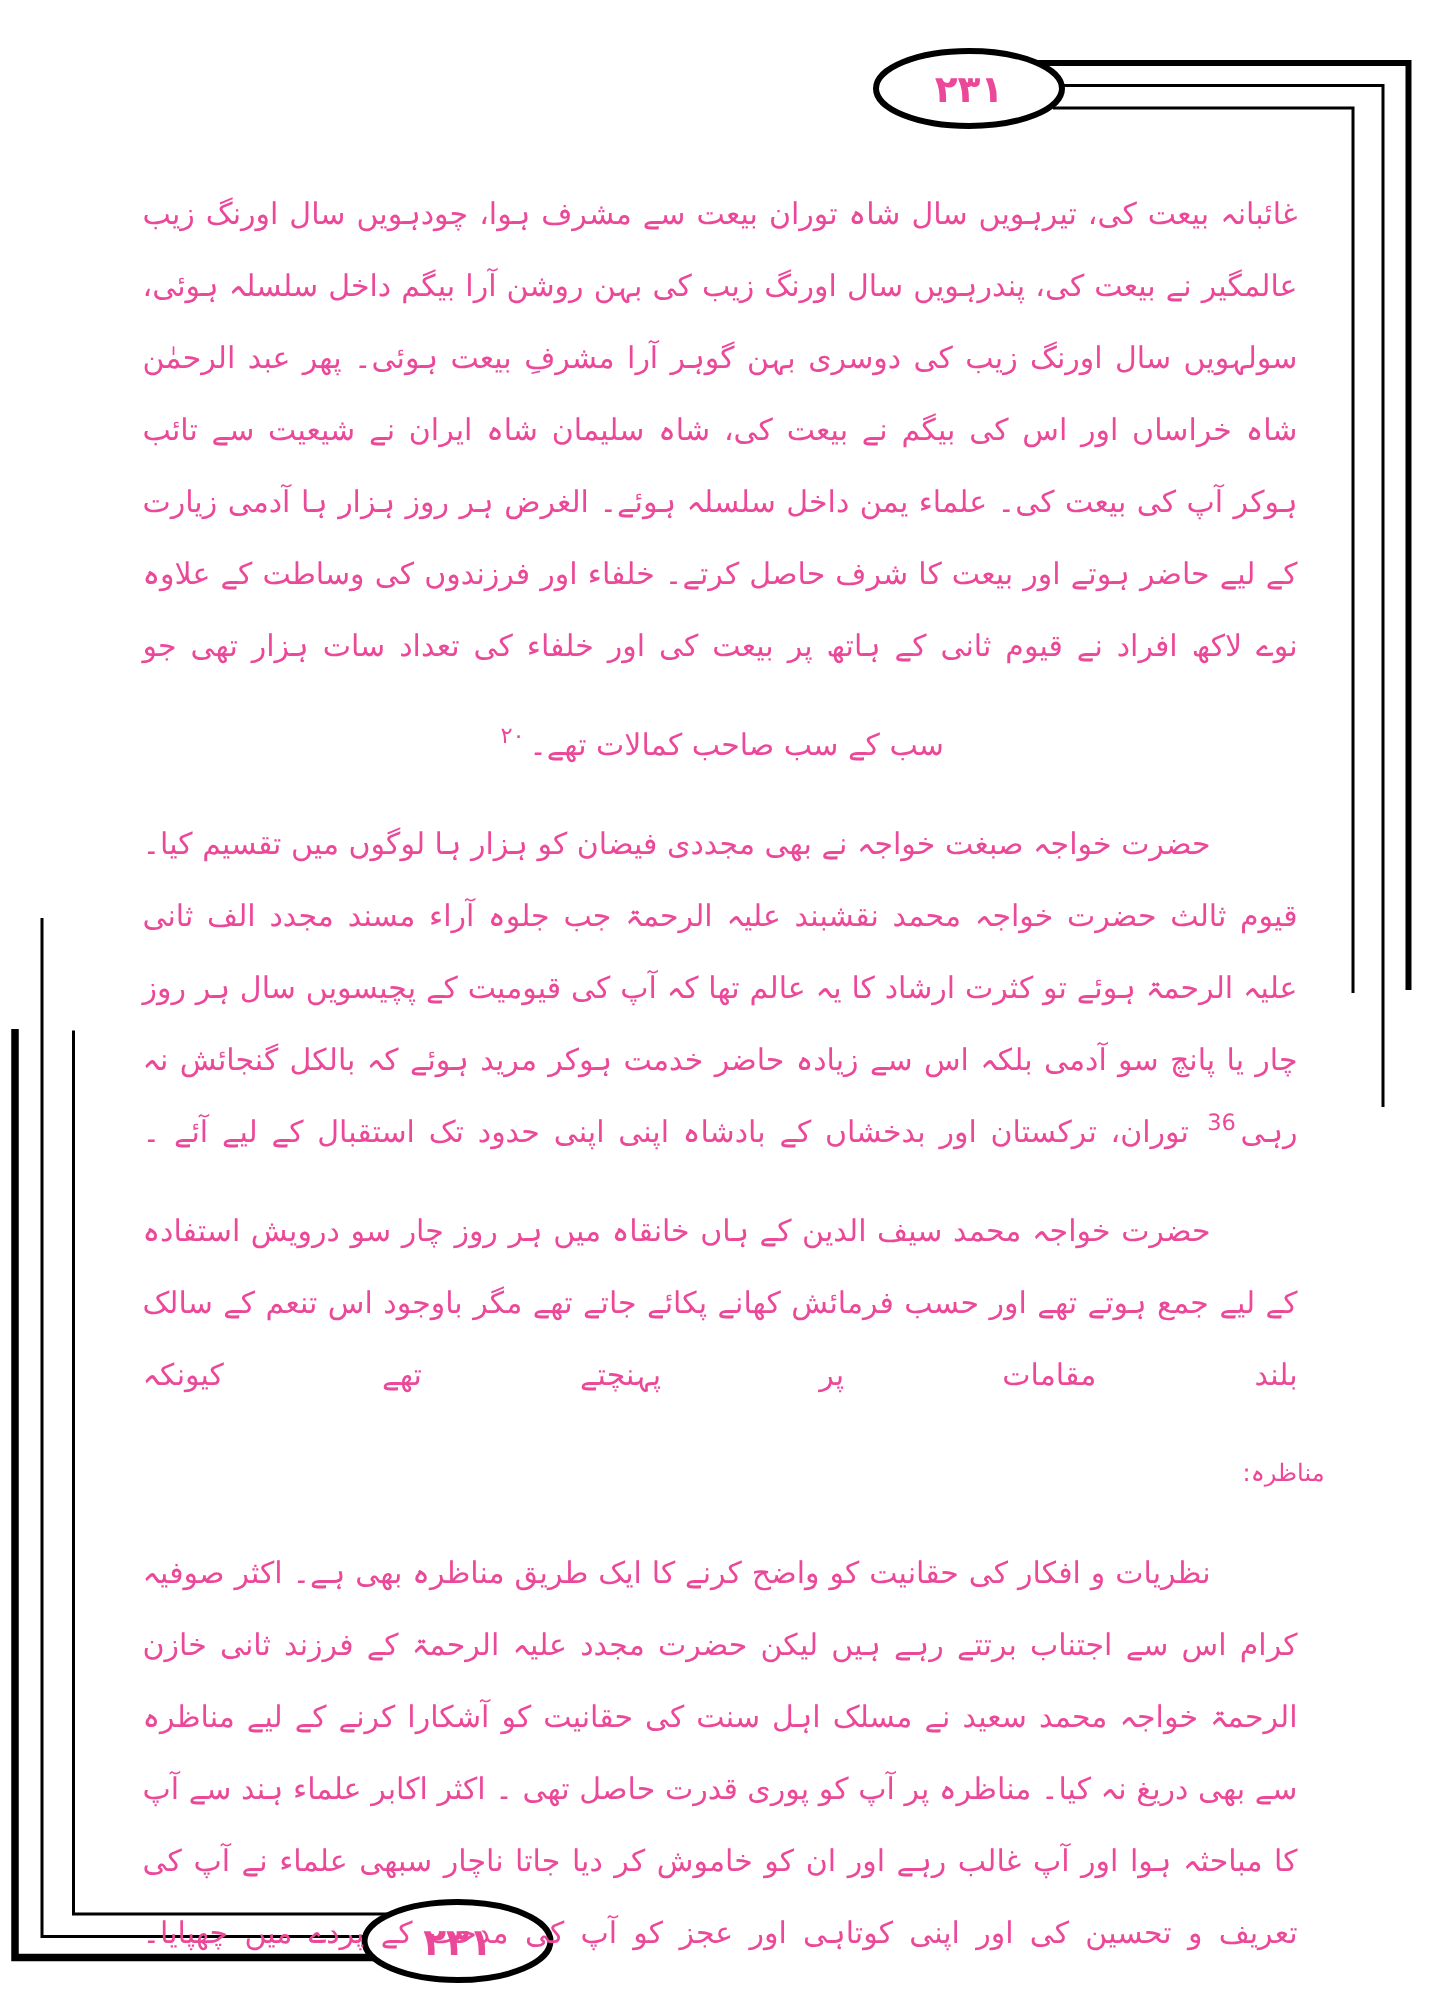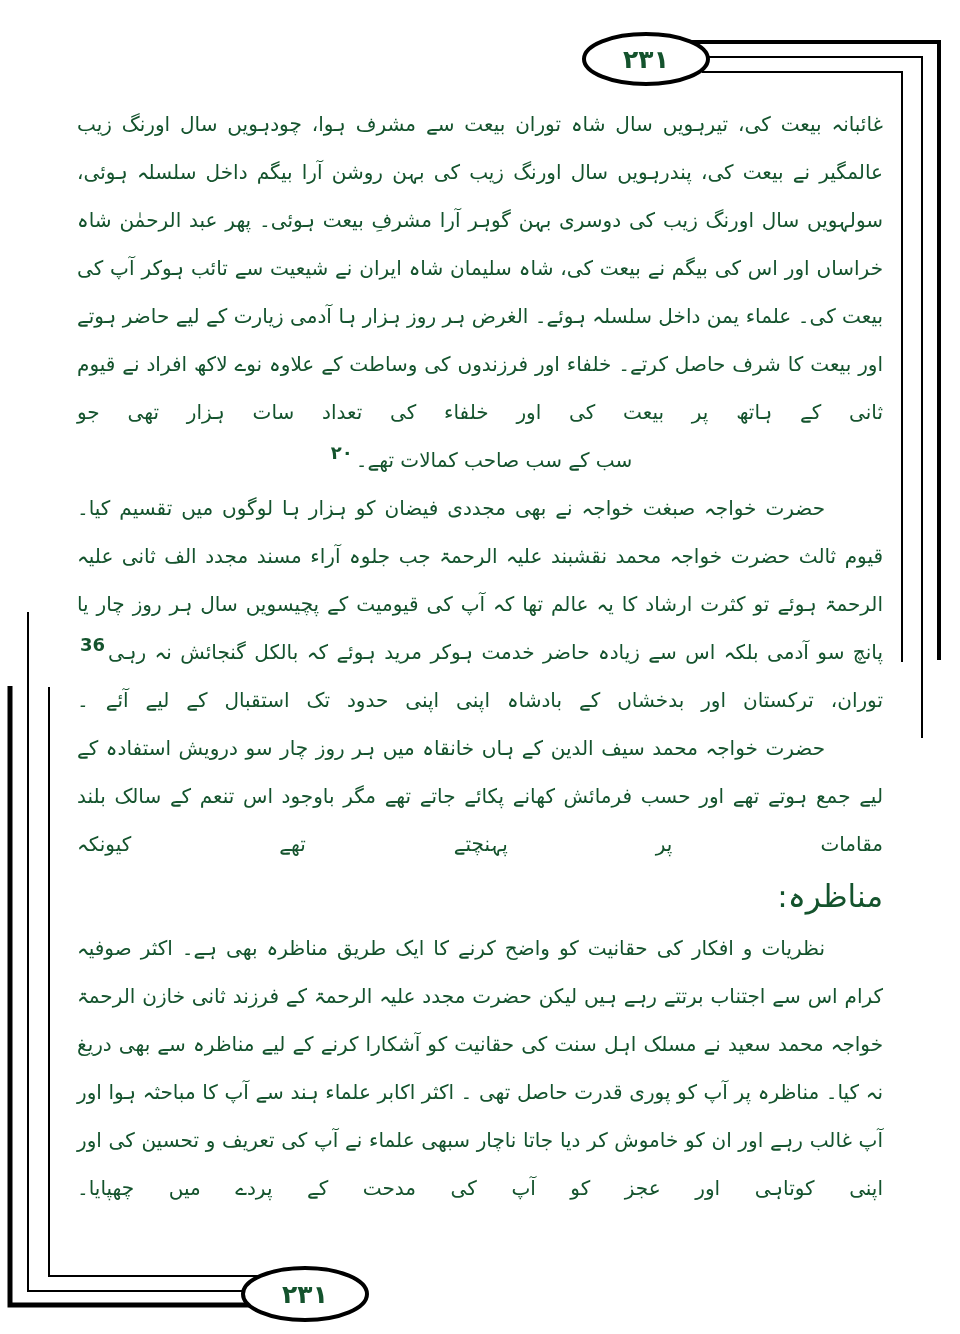--- a/index.html
+++ b/index.html
@@ -3,21 +3,21 @@
 <meta charset="utf-8">
 <style>
   html, body { margin: 0; padding: 0; background: #ffffff; }
   .page {
     position: relative;
     width: 960px;
     height: 1334px;
     background: #ffffff;
     overflow: hidden;
     font-family: "DejaVu Sans", sans-serif;
-    color: #14532d;
+    color: #ec4899;
   }
   .border-svg {
     position: absolute;
     left: 0; top: 0;
     width: 960px; height: 1334px;
     pointer-events: none;
   }
   .pageno {
     position: absolute;
     display: flex;
@@ -35,39 +35,39 @@
     position: absolute;
     top: 100px;
     left: 77px;
     width: 806px;
     direction: rtl;
     font-size: 20px;
     line-height: 48px;
     text-align: justify;
   }
   .para {
-    margin: 0;
+    margin: 18px;
     text-align: justify;
     text-align-last: justify;
     text-justify: inter-word;
   }
   .para.indent { text-indent: 58px; }
   .line-center {
     text-align: center;
     text-align-last: center;
   }
   .heading {
     text-align: center;
     text-align-last: right;
-    font-size: 31px;
+    font-size: 16px;
     margin: 4px 0 4px 0;
   }
   .fn {
-    font-weight: bold;
-    font-size: 18px;
+    font-weight: normal;
+    font-size: 15px;
     vertical-align: super;
     line-height: 0;
     padding: 0 3px;
   }
 </style>
 </head>
 <body>
 
 <div class="page">
 

